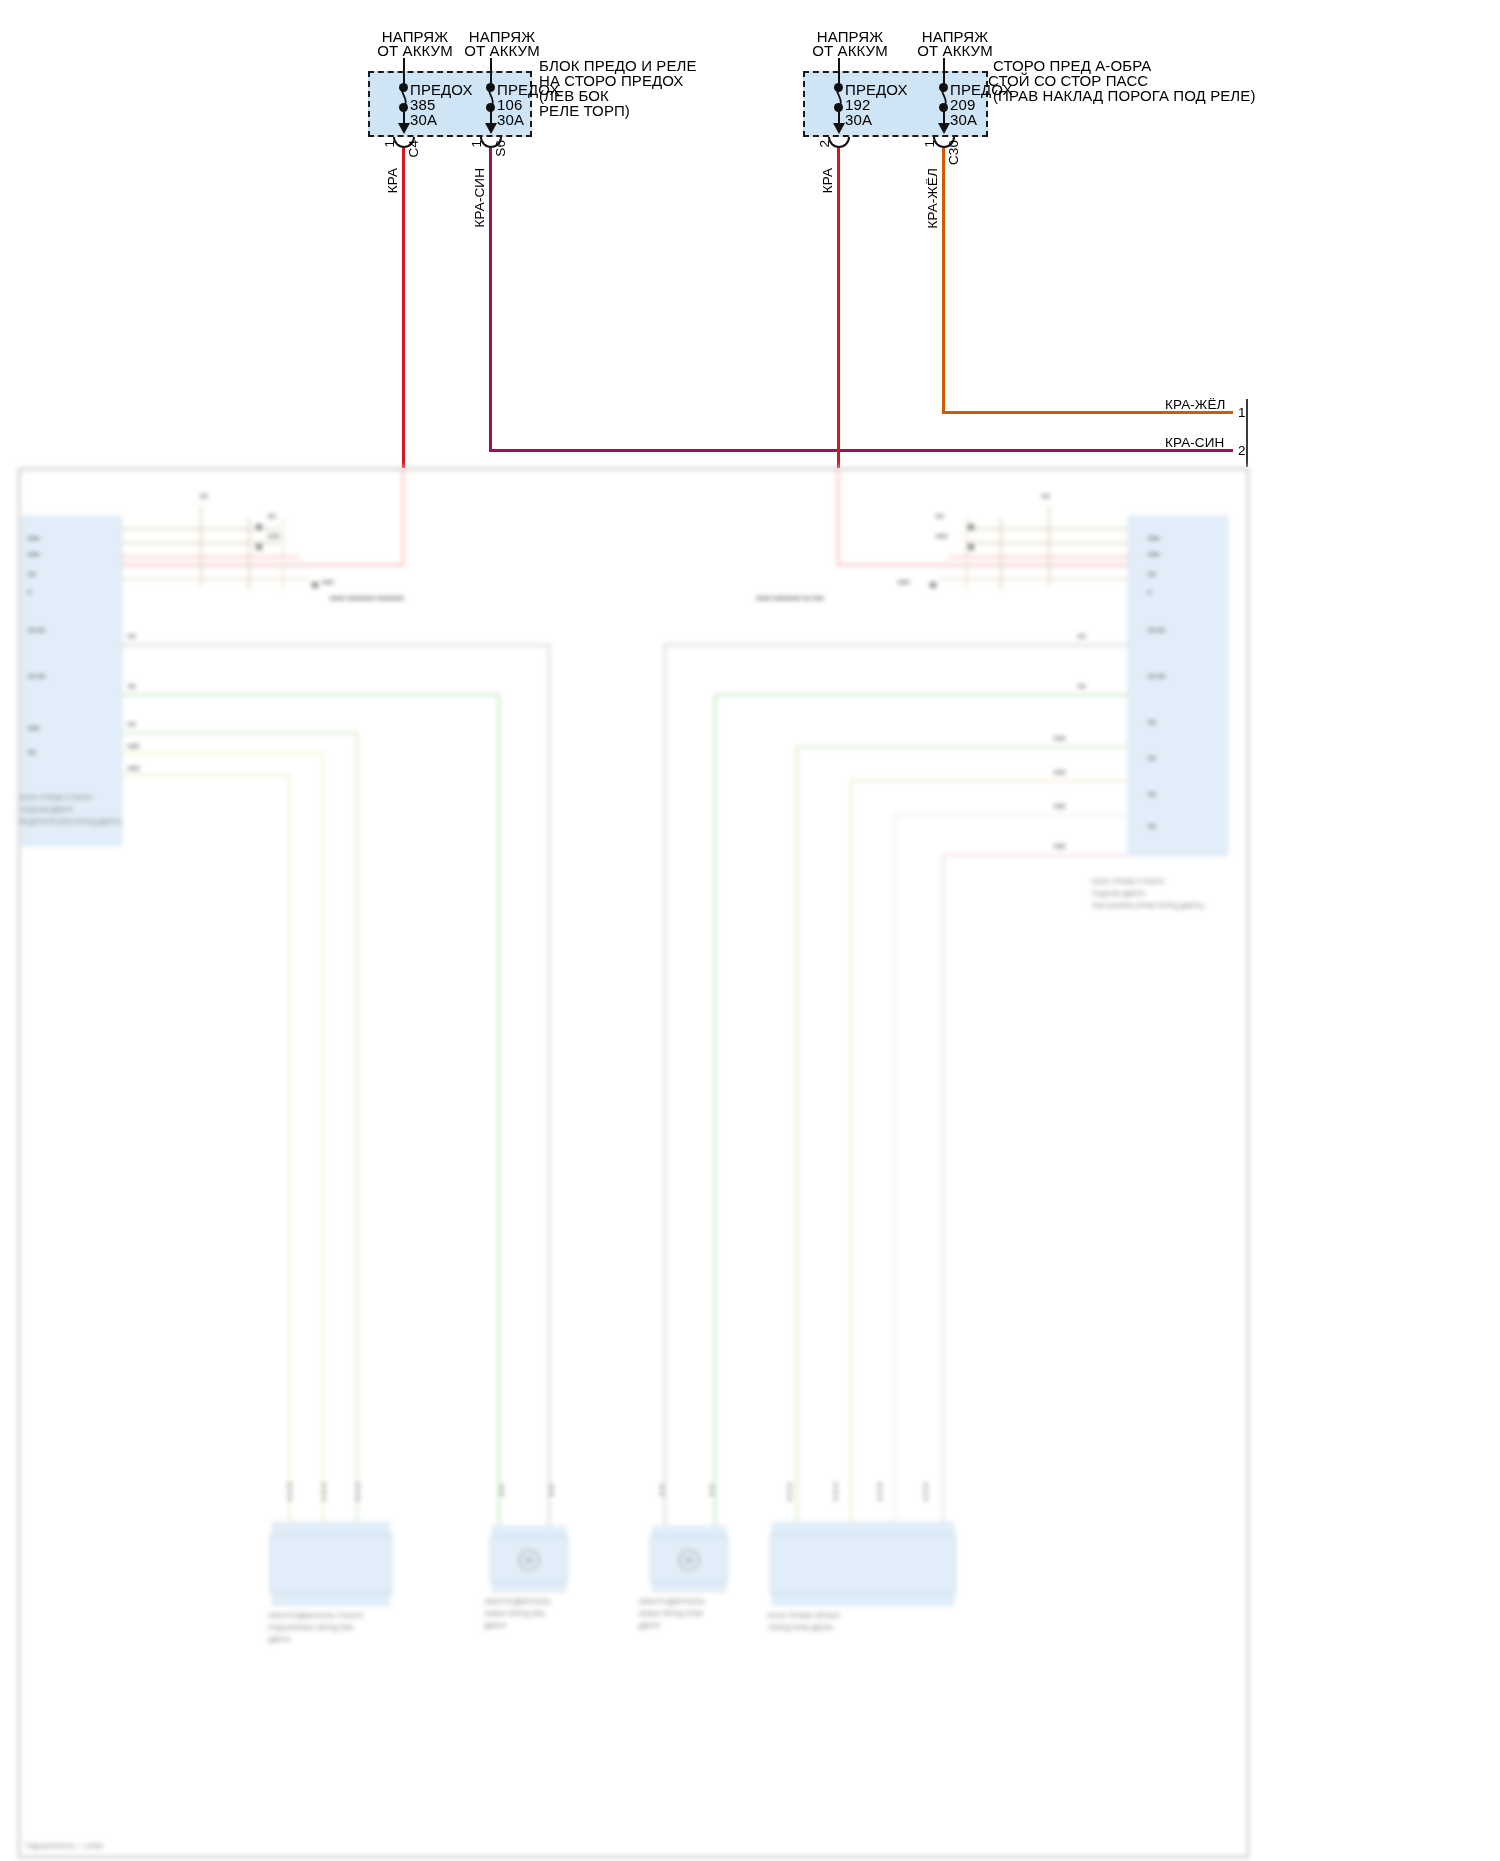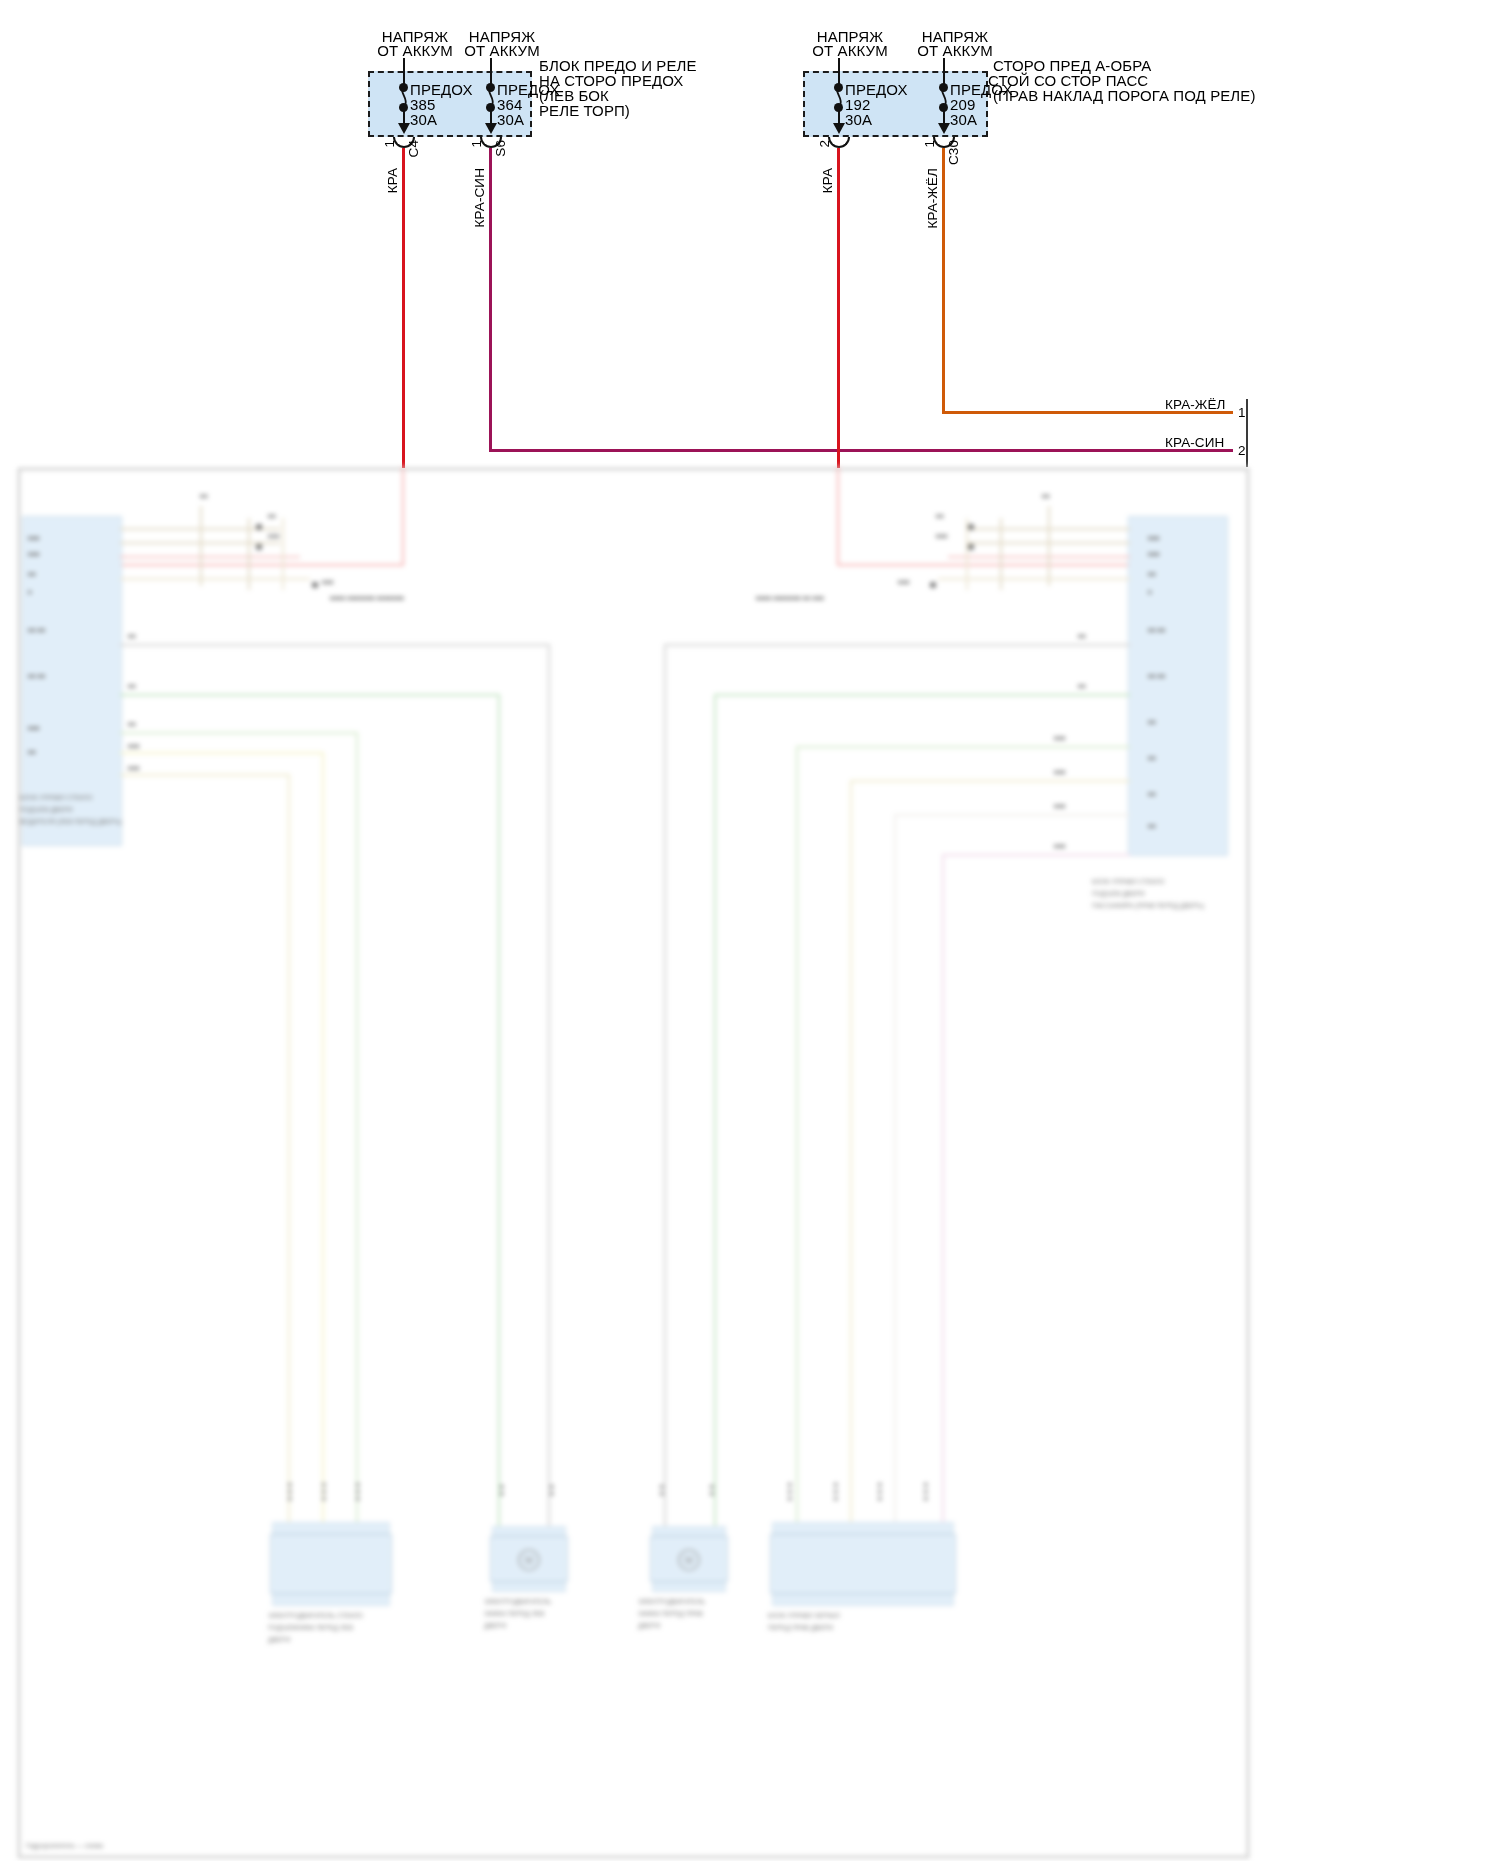--- a/index.html
+++ b/index.html
@@ -98,21 +98,21 @@
     <div class="lead" style="left:490px; top:71px; height:16px; z-index:3;"></div>
     <div class="dot" style="left:486px; top:83px; z-index:4;"></div>
     <svg class="abs" style="left:483px; top:88px; z-index:4;" width="16" height="20" viewBox="0 0 16 20">
       <path d="M8 0 C 2 4, 14 10, 8 20" stroke="#111" stroke-width="1.8" fill="none"></path>
     </svg>
     <div class="dot" style="left:486px; top:103px; z-index:4;"></div>
     <div class="lead" style="left:490px; top:108px; height:16px; z-index:3;"></div>
     <div class="arrowdn" style="left:485px; top:123px; z-index:4;"></div>
 
     <div class="abs txt" style="left:497px; top:81px;">ПРЕДОХ</div>
-    <div class="abs txt" style="left:497px; top:96px;">364</div>
+    <div class="abs txt" style="left:497px; top:96px;">106</div>
     <div class="abs txt" style="left:497px; top:111px;">30A</div>
 
     <div class="abs txt" style="left:539px; top:57px;">БЛОК ПРЕДО И РЕЛЕ</div>
     <div class="abs txt" style="left:539px; top:72px;">НА СТОРО ПРЕДОХ</div>
     <div class="abs txt" style="left:539px; top:87px;">(ЛЕВ БОК</div>
     <div class="abs txt" style="left:539px; top:102px;">РЕЛЕ ТОРП)</div>
 
     <div class="conn-cup" style="left:393px; top:137px;"></div>
     <div class="abs txt vert txt-sm" style="left:381px; top:140px;">1</div>
     <div class="abs txt vert txt-sm" style="left:405px; top:140px;">C4</div>

